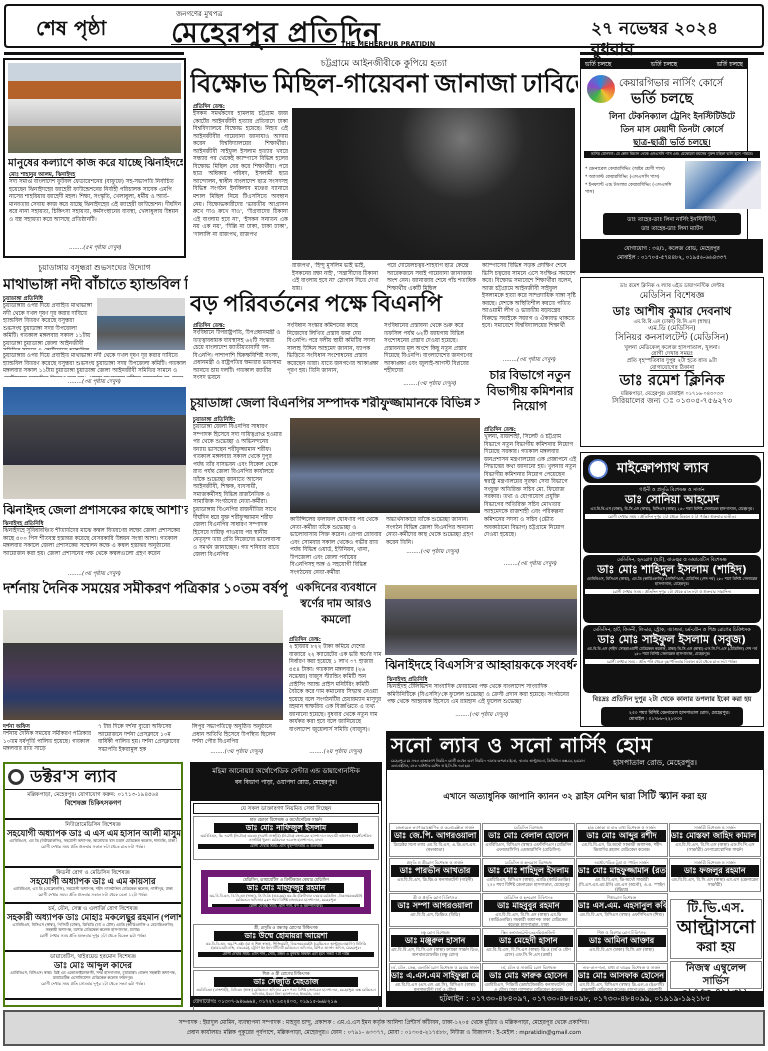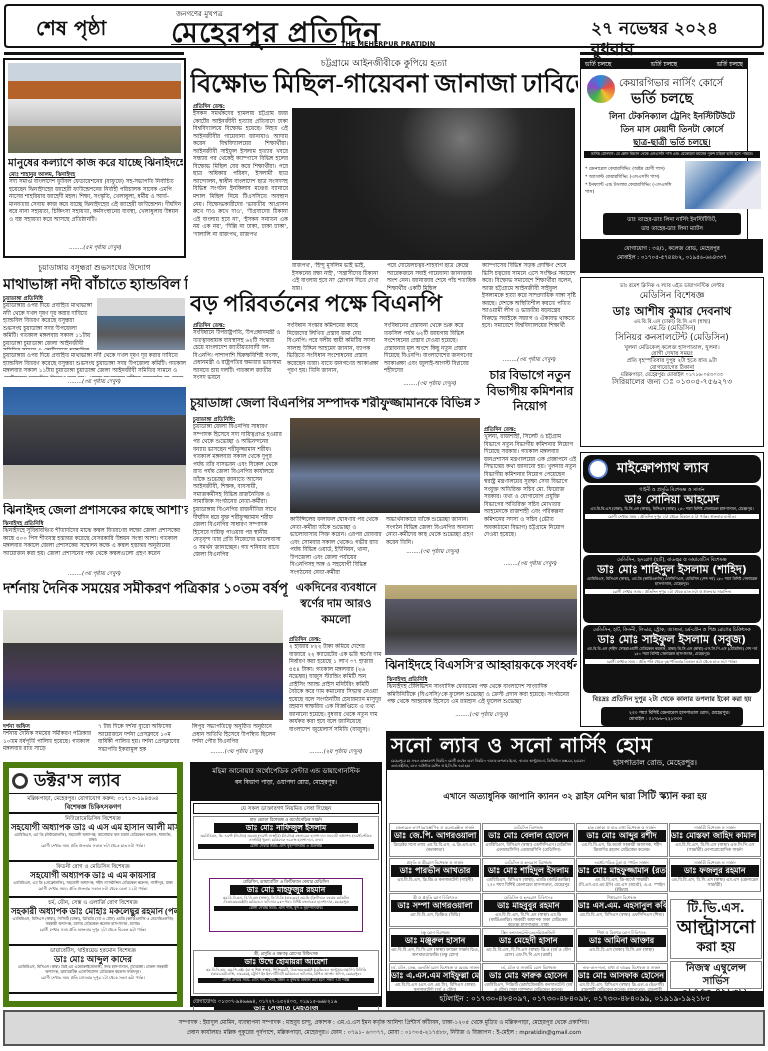--- a/index.html
+++ b/index.html
@@ -145,20 +145,21 @@
   <div style="font-size:5px;margin-top:4px">ডাঃ রমেশ ক্লিনিক ও ল্যাব এইড ডায়াগনস্টিক সেন্টার</div>
   <div style="font-size:9px;margin-top:2px">মেডিসিন বিশেষজ্ঞ</div>
   <div class="ad-name" style="font-size:11.5px;margin-top:2px">ডাঃ আশীষ কুমার দেবনাথ</div>
   <div style="font-size:5px">এম.বি.বি.এস (ঢাকা) বি.সি.এস (স্বাস্থ্য)</div>
   <div style="font-size:6.5px">এম.ডি (মেডিসিন)</div>
   <div style="font-size:9px">সিনিয়র কনসালটেন্ট (মেডিসিন)</div>
   <div style="font-size:5.5px">খুলনা মেডিকেল কলেজ হাসপাতাল, খুলনা।</div>
   <div style="font-size:5.5px;text-decoration:underline">রোগী দেখার সময়ঃ</div>
   <div style="font-size:5.5px">প্রতি বৃহস্পতিবার দুপুর ২টা হতে রাত ৯টা</div>
   <div style="font-size:5.5px;text-decoration:underline">যোগাযোগের ঠিকানা</div>
+  <div class="ad-name" style="font-size:15px">ডাঃ রমেশ ক্লিনিক</div>
   <div style="font-size:5px">মল্লিকপাড়া, মেহেরপুর। মোবাইল ০১৭১৬-০৪৩০৩৩</div>
   <div style="font-size:7.5px">সিরিয়ালের জন্য ঃ ০১৩০৫-৭৫৬২৭৩</div>
 </div>
 
 <div class="abs" style="left:580px;top:452px;width:184px;height:275px;border:1px solid #111">
   <div class="dark" style="margin:2px;height:28px;border-radius:8px;position:relative">
     <div class="abs" style="left:5px;top:4px;width:20px;height:20px;border-radius:50%;background:#fff;border:2px solid #5a7fd0"></div>
     <div class="abs ad-name" style="left:34px;top:5px;font-size:13px">মাইক্রোপ্যাথ ল্যাব</div>
   </div>
   <div id="micropath-docs">
@@ -181,27 +182,27 @@
         <div style="font-size:4px;background:#fff;color:#111;margin-top:2px">রোগী দেখার সময় : প্রতি শনি থেকে বৃহস্পতিবার বিকাল ৪টা থেকে রাত ৮টা পর্যন্ত।</div>
       </div>
     </div>
   <div class="abs ad-name center" style="left:0;top:242px;width:182px;font-size:6.5px">বিঃদ্রঃ প্রতিদিন দুপুর ২টা থেকে কালার ডপলার ইকো করা হয়</div>
   <div class="abs dark" style="left:20px;top:254px;width:142px;height:19px;border-radius:4px;font-size:4.5px;padding:3px 3px 0 28px;line-height:1.4">
     <div>২৫০ শয্যা বিশিষ্ট জেনারেল হাসপাতাল রোড, মেহেরপুর।</div>
     <div>মোবাইল : ০১৭৮৮-২২১৩৩৩</div>
   </div>
 </div>
 
-<div class="abs" style="left:3px;top:762px;width:180px;height:245px;border:6px solid #4d7c0f">
+<div class="abs" style="left:3px;top:762px;width:180px;height:245px;border:2px solid #4d7c0f">
   <div style="display:flex;align-items:center;padding:2px 3px;border-bottom:1px solid #111">
     <span style="width:16px;height:16px;border-radius:50%;border:3px solid #333;display:inline-block;margin-right:6px"></span>
     <span class="ad-name" style="font-size:17px;font-family:'DejaVu Serif',serif">ডক্টর'স ল্যাব</span>
   </div>
   <div class="center" style="font-size:5.5px;padding:1px">মল্লিকপাড়া, মেহেরপুর। যোগাযোগ করুন: ০১৭১৩-১৯৪৫৬৪</div>
-  <div class="center ad-name" style="font-size:6.5px;border-bottom:2px solid #111;padding-bottom:1px">বিশেষজ্ঞ চিকিৎসকগণ</div>
+  <div class="center ad-name" style="font-size:6.5px;border-bottom:2px solid #111;padding-bottom:11px">বিশেষজ্ঞ চিকিৎসকগণ</div>
   <div id="dl-docs">
       <div class="center" style="padding:1px 2px;border-bottom:2px solid #111;height:48px;overflow:hidden">
         <div style="font-size:5.5px">নিউরোমেডিসিন বিশেষজ্ঞ</div>
         <div class="ad-name" style="font-size:8.5px;white-space:nowrap;font-family:&quot;Liberation Serif&quot;,serif">সহযোগী অধ্যাপক ডাঃ এ এস এম হাসান আলী মাসুম</div>
         <div style="font-size:3.8px;line-height:1.3">এমবিবিএস, এম ডি (নিউরোলজি), সহযোগী অধ্যাপক, আনোয়ার খান মডার্ন মেডিকেল কলেজ, ধানমন্ডি, ঢাকা।</div>
         <div style="font-size:4px">রোগী দেখার সময় প্রতি শুক্রবার সকাল ৮টা থেকে রাত ৮টা পর্যন্ত।</div>
       </div>
       <div class="center" style="padding:1px 2px;border-bottom:2px solid #111;height:36px;overflow:hidden">
         <div style="font-size:5.5px">কিডনী রোগ ও মেডিসিন বিশেষজ্ঞ</div>
         <div class="ad-name" style="font-size:8.5px;white-space:nowrap;font-family:&quot;Liberation Serif&quot;,serif">সহযোগী অধ্যাপক ডাঃ এ এম কায়সার</div>
@@ -229,21 +230,21 @@
     <div style="font-size:6px;margin-top:3px">বন বিভাগ পাড়া, ওয়াপদা রোড, মেহেরপুর।</div>
   </div>
   <div class="center" style="font-size:5.5px;border:1px solid #111;margin:2px;padding:1px">যে সকল ডাক্তারগণ নিয়মিত সেবা দিচ্ছেন</div>
   <div id="mohima-docs">
       <div class="center" style="margin:2px;border:1px solid #888;height:44px;overflow:hidden">
         <div style="font-size:4.2px">হাড় জোড়া বিশেষজ্ঞ ও অর্থোপেডিক সার্জন</div>
         <div class="dark ad-name" style="font-size:7.5px;margin:1px 20px">ডাঃ মোঃ নাফিজুল ইসলাম</div>
         <div style="font-size:3.6px;line-height:1.3">এমবিবিএস, ডি. অর্থো (নিটোর) এমএস (অর্থো সার্জারি) (নিটোর) জেনারেল হাসপাতাল সহকারী অধ্যাপক (অর্থোপেডিক সার্জারি) খুলনা মেডিকেল কলেজ হাসপাতাল, ঢাকা।</div>
         <div class="dark" style="font-size:3.8px;margin:1px 4px">রোগী দেখার সময়: প্রতি বৃহস্পতিবার ও শুক্রবার</div>
       </div>
-      <div class="center" style="margin:18px;border:1px solid #701a75;height:54px;overflow:hidden">
+      <div class="center" style="margin:10px;border:7px solid #701a75;height:44px;overflow:hidden">
         <div style="font-size:4.2px">মেডিসিন, ডায়াবেটিস ও ক্রিটিক্যাল কেয়ার মেডিসিন</div>
         <div class="dark ad-name" style="font-size:7.5px;margin:1px 20px">ডাঃ মোঃ মাহফুজুর রহমান</div>
         <div style="font-size:3.6px;line-height:1.3">এম.বি.বি.এস, বি.সি.এস (স্বাস্থ্য), সি.সি.ডি (বারডেম) এম.ডি (ক্রিটিকাল কেয়ার মেডিসিন -বিএসএমএমইউ) মেডিকেল অফিসার ২৫০ শয্যা বিশিষ্ট জেনারেল হাসপাতাল, মেহেরপুর।</div>
         <div class="dark" style="font-size:3.8px;margin:1px 4px">রোগী দেখার সময়: প্রতি শনি, বুধ ও বৃহস্পতিবার।</div>
       </div>
       <div class="center" style="margin:2px;border:1px solid #888;height:44px;overflow:hidden">
         <div style="font-size:4.2px">স্ত্রী, প্রসূতি ও বন্ধ্যাত্ব রোগের চিকিৎসক</div>
         <div class="dark ad-name" style="font-size:7.5px;margin:1px 20px">ডাঃ উম্মে হোমায়রা আয়েশা</div>
         <div style="font-size:3.6px;line-height:1.3">এম.বি.বি.এস, এম.পি.এইচ (মা ও শিশু স্বাস্থ্য), পিজিএমটি, বিএসএমএমইউ (মেডিকেল আল্ট্রাসনোগ্রাফি) সিসিডি (ডায়াবেটোলজি, বারডেম), ট্রেনিং ইন ইনফার্টিলিটি মেডিকেল অফিসার, মিশিল আর্জন অফিস, মেহেরপুর।</div>
         <div class="dark" style="font-size:3.8px;margin:1px 4px">রোগী দেখার সময়: প্রতি শনি, সোম, মঙ্গল ও বুধবার বিকাল ৪টা হতে সন্ধ্যা ৭টা পর্যন্ত</div>

